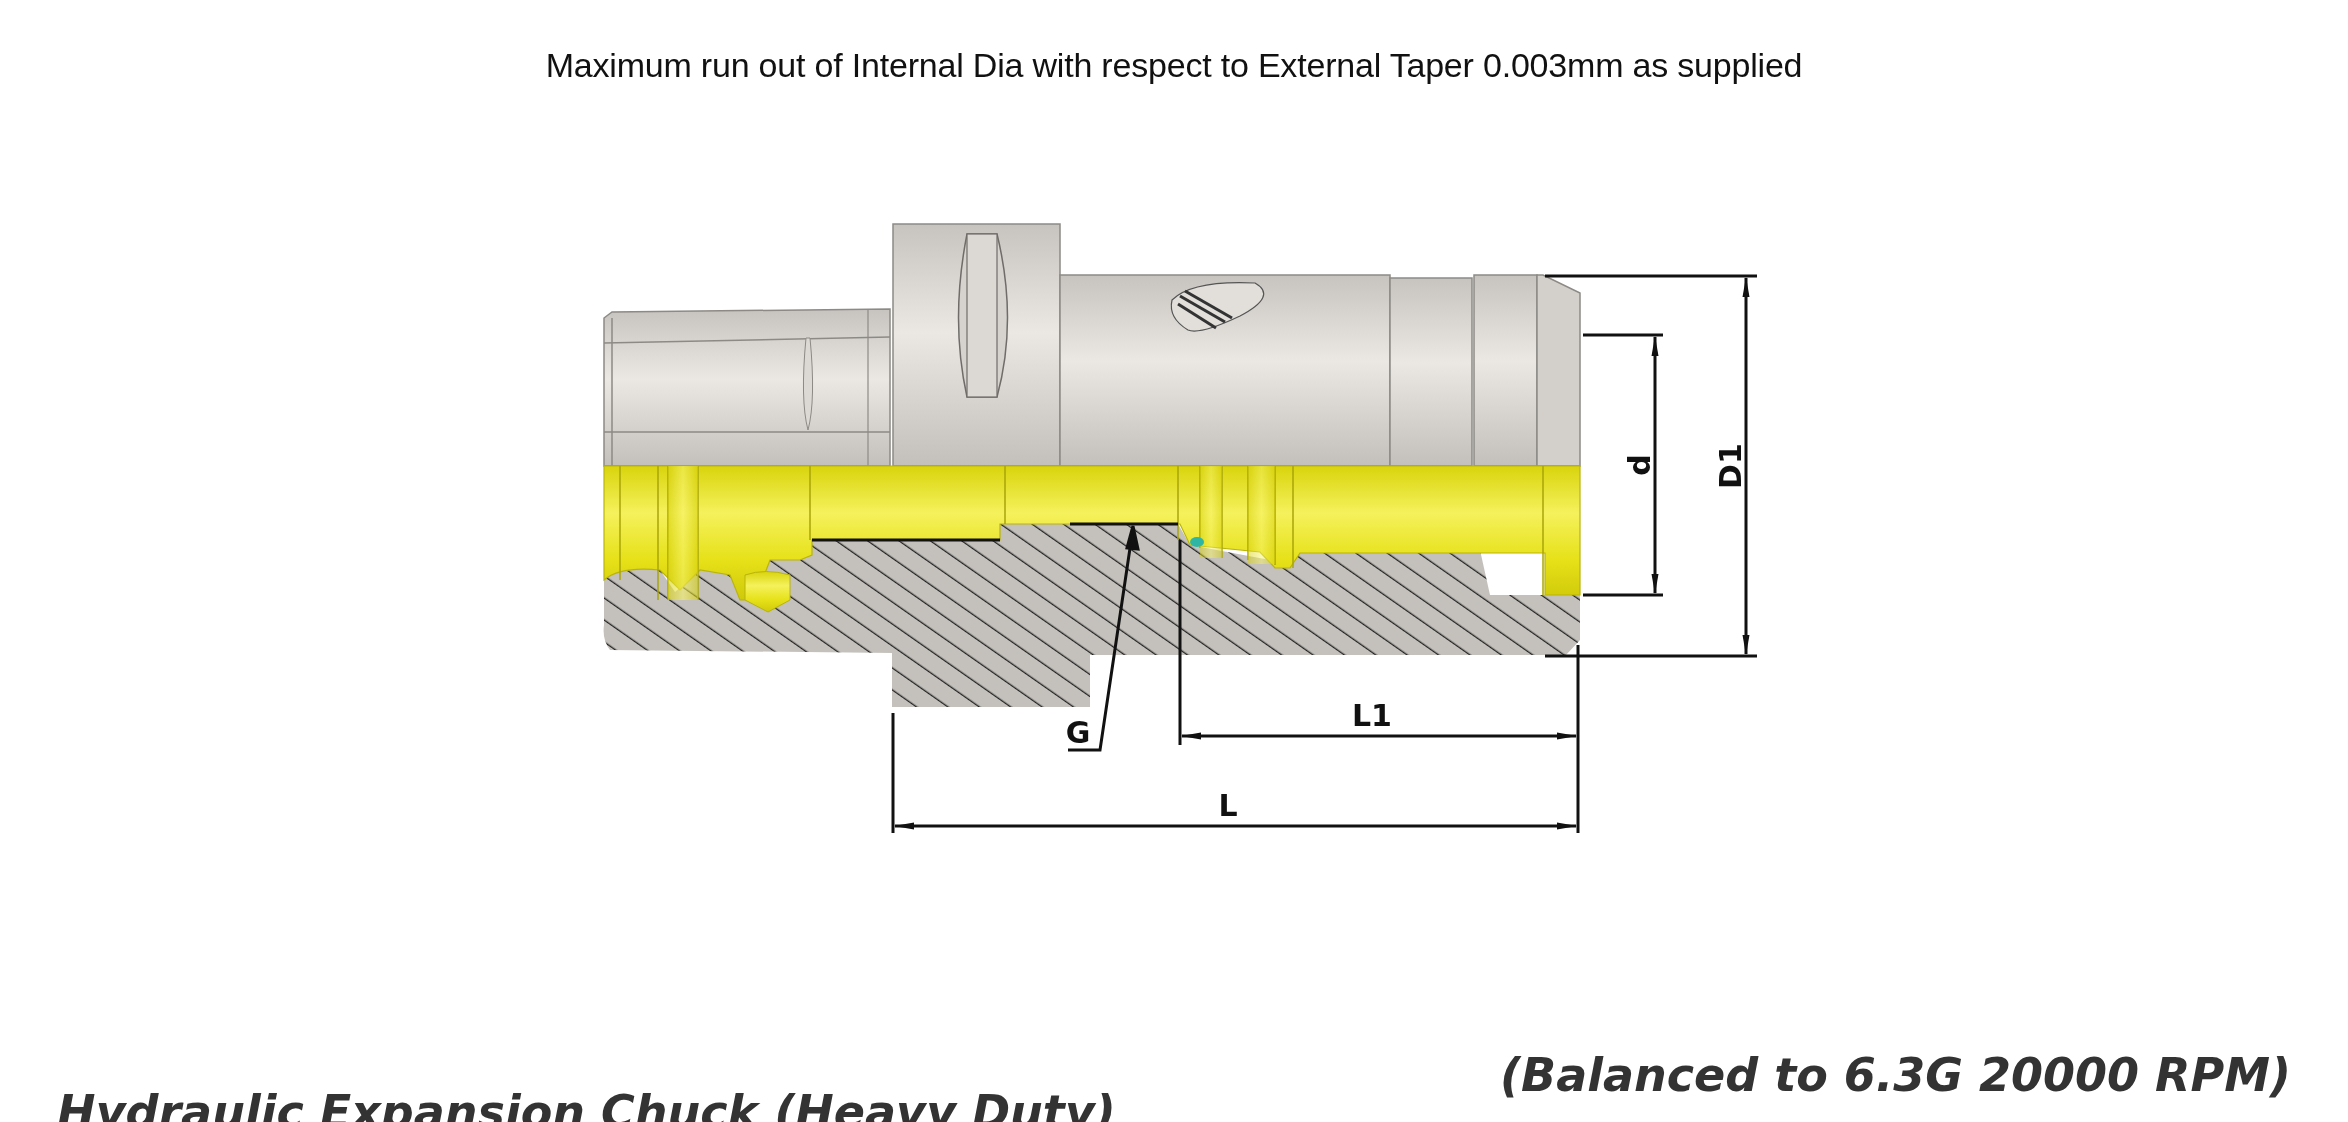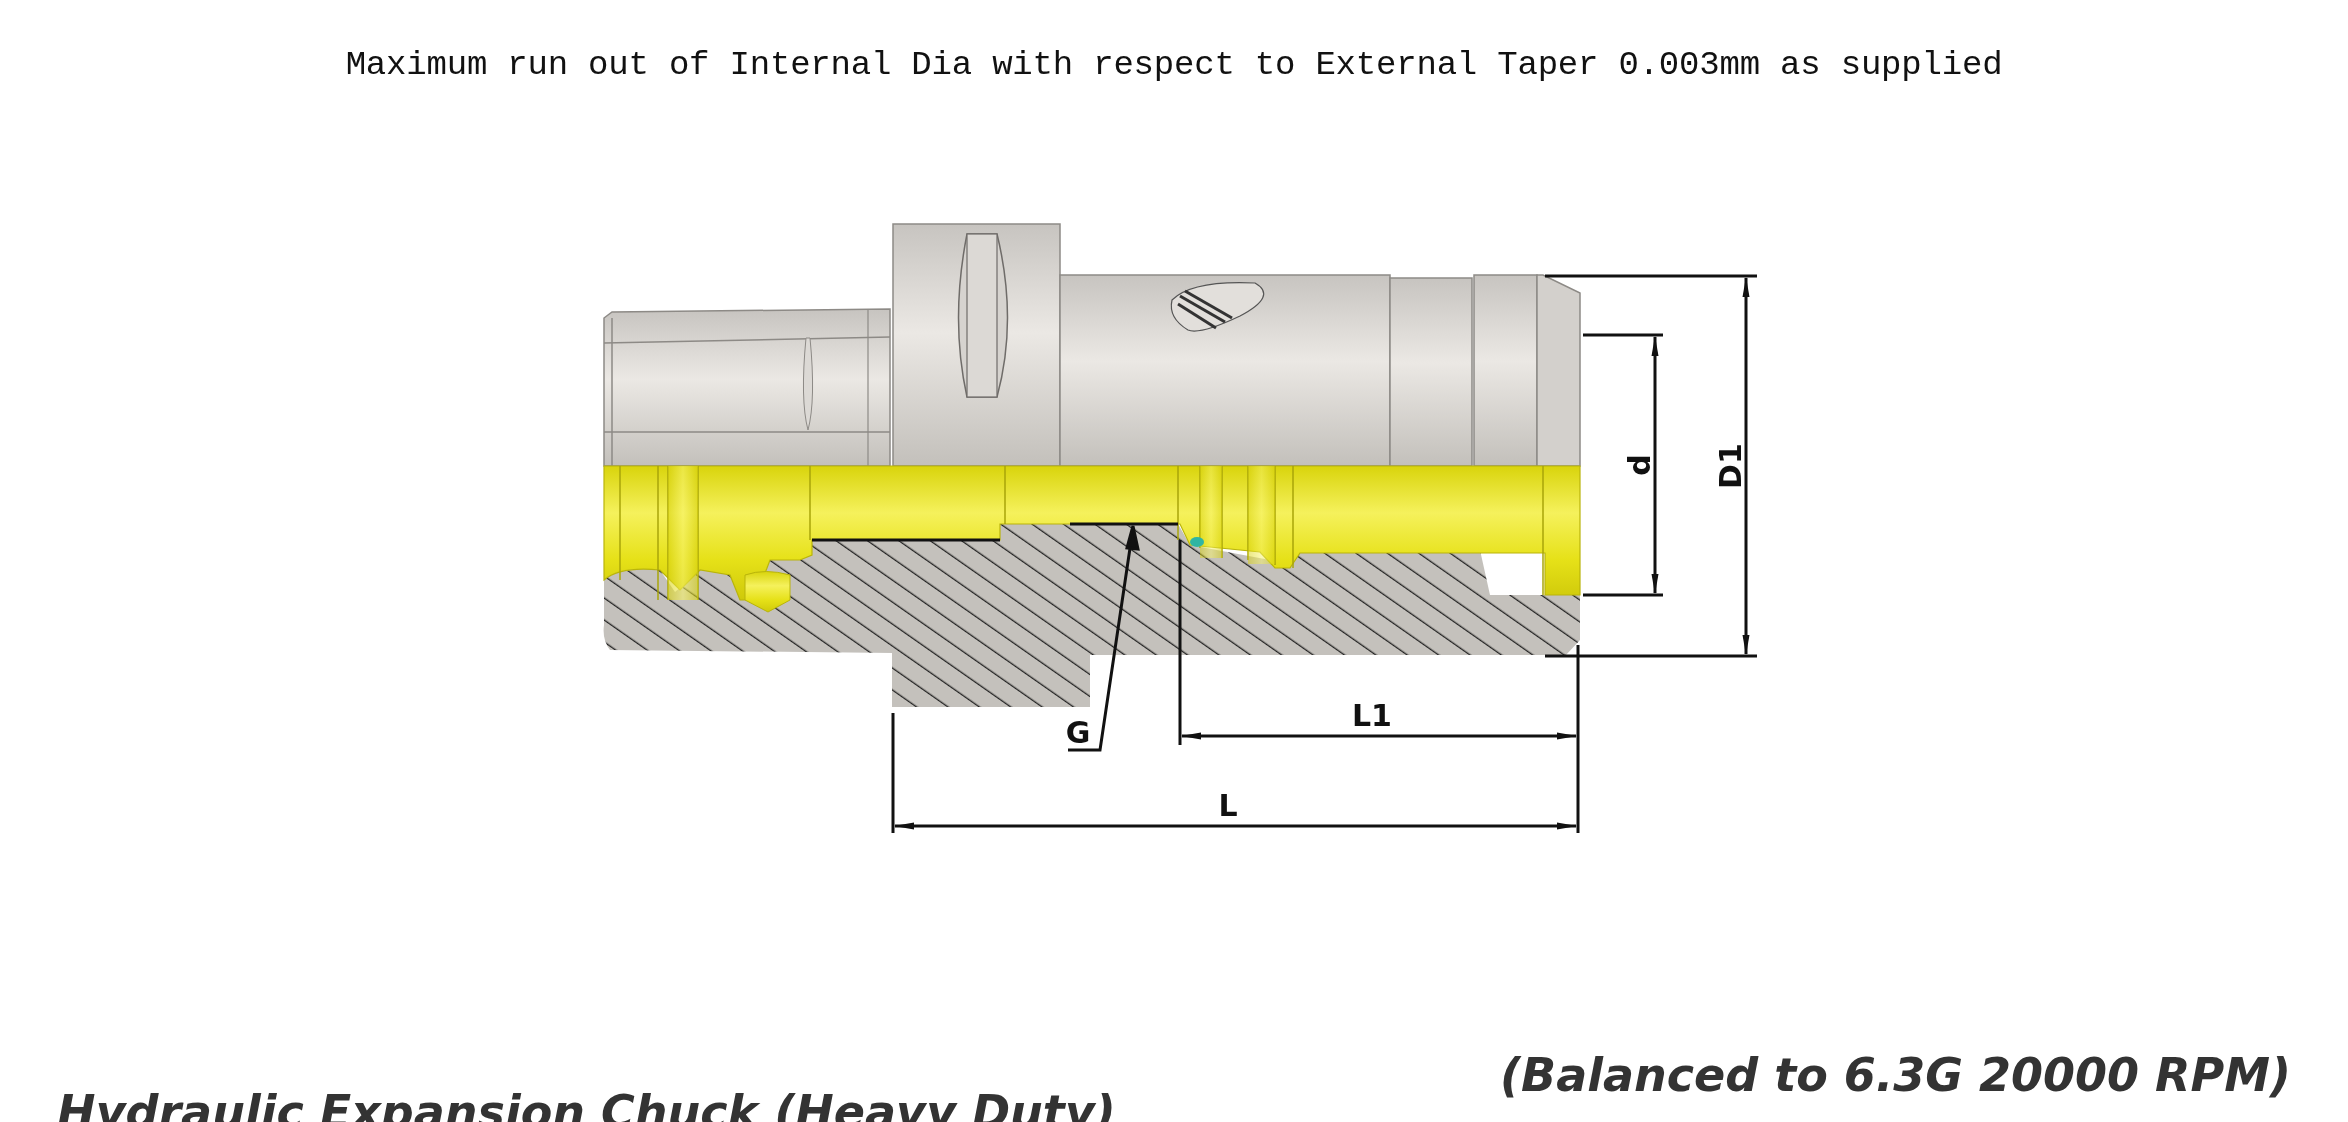--- a/index.html
+++ b/index.html
@@ -1,19 +1,19 @@
 <!DOCTYPE html>
 <html><head>
 <meta charset="utf-8">
 <style>
   html, body { margin: 0; padding: 0; background: #ffffff; }
   body { width: 2348px; height: 1122px; position: relative; overflow: hidden; }
   .note {
     position: absolute; left: 0; top: 46px; width: 2348px; text-align: center;
-    font-family: Liberation Mono, monospace; font-size: 34px; color: #111111;
+    font-family: Liberation Sans, sans-serif; font-size: 34px; color: #111111;
     letter-spacing: -0.2px;
   }
   .drawing { position: absolute; left: 0; top: 0; width: 2348px; height: 1122px; }
   .dim-label {
     font-family: "DejaVu Sans", sans-serif; font-weight: bold; font-size: 30px; fill: #111111;
   }
   .caption {
     position: absolute; top: 1048px;
     font-family: "DejaVu Sans", sans-serif; font-weight: bold; font-style: italic;
     font-size: 46px; color: #333333; white-space: nowrap;

